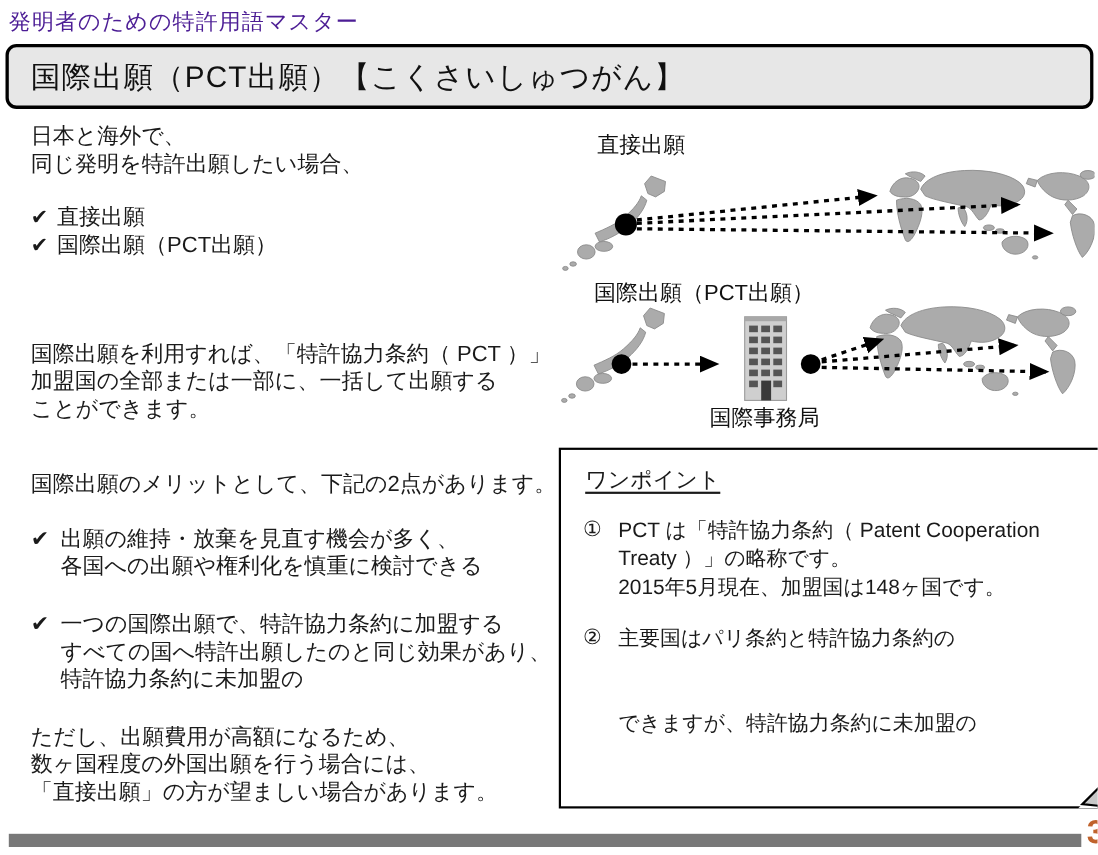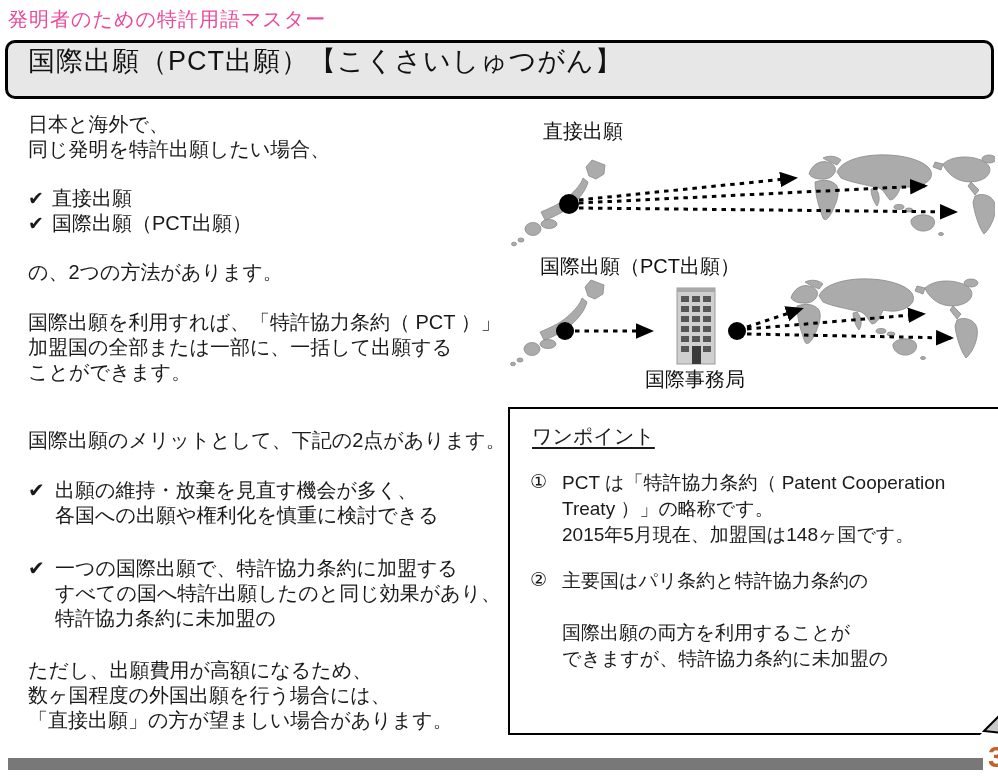--- a/index.html
+++ b/index.html
@@ -4,26 +4,26 @@
 <style>
   * { margin:0; padding:0; box-sizing:border-box; }
   html,body { background:#ffffff; }
   .page {
     position:relative; width:998px; height:777px; background:#ffffff;
     font-family:"Liberation Sans","DejaVu Sans",sans-serif; color:#1a1a1a;
     overflow:hidden;
   }
   .hdr {
     position:absolute; left:8px; top:6px; font-size:20px; letter-spacing:1px;
-    color:#ec4899;
+    color:#4c1d95;
   }
   .title-box {
     position:absolute; left:5px; top:40px; width:989px; height:59px;
     background:#e7e7e7; border:3px solid #000; border-radius:10px;
-    display:flex; padding-left:20px;
+    display:flex; align-items:center; padding-left:20px;
   }
   .title-box .t { font-size:27px; letter-spacing:1px; color:#111; }
   .tl { position:absolute; font-size:20px; line-height:25px; white-space:nowrap; color:#1a1a1a; }
   .chk { font-size:19px; margin-right:8px; }
   .dlabel { position:absolute; font-size:20px; white-space:nowrap; color:#111; }
   .dg { position:absolute; }
   .op-box {
     position:absolute; left:508px; top:407px; width:514px; height:328px;
     border:2px solid #000; background:#fff;
   }
@@ -89,21 +89,20 @@
   <div class="tl" style="left:28px; top:112px">日本と海外で、</div>
   <div class="tl" style="left:28px; top:137px">同じ発明を特許出願したい場合、</div>
 
   <div class="tl" style="left:28px; top:186px">
     <span class="chk">✔</span><span>直接出願</span>
   </div>
   <div class="tl" style="left:28px; top:211px">
     <span class="chk">✔</span><span>国際出願（PCT出願）</span>
   </div>
 
-  <div class="tl" style="left:28px; top:260px">の、2つの方法があります。</div>
 
   <div class="tl" style="left:28px; top:310px">国際出願を利用すれば、「特許協力条約（ PCT ）」</div>
   <div class="tl" style="left:28px; top:335px">加盟国の全部または一部に、一括して出願する</div>
   <div class="tl" style="left:28px; top:360px">ことができます。</div>
 
   <div class="tl" style="left:28px; top:428px">国際出願のメリットとして、下記の2点があります。</div>
 
   <div class="tl" style="left:28px; top:478px">✔</div>
   <div class="tl" style="left:55px; top:478px">出願の維持・放棄を見直す機会が多く、</div>
   <div class="tl" style="left:55px; top:503px">各国への出願や権利化を慎重に検討できる</div>
@@ -167,21 +166,20 @@
   <div class="op-box">
     <div class="op-title">ワンポイント</div>
 
     <div class="op-num" style="left:20px; top:61px">①</div>
     <div class="op-line" style="left:52px; top:61px">PCT は「特許協力条約（ Patent Cooperation</div>
     <div class="op-line" style="left:52px; top:87px">Treaty ）」の略称です。</div>
     <div class="op-line" style="left:52px; top:113px">2015年5月現在、加盟国は148ヶ国です。</div>
 
     <div class="op-num" style="left:20px; top:159px">②</div>
     <div class="op-line" style="left:52px; top:159px">主要国はパリ条約と特許協力条約の</div>
-    <div class="op-line" style="left:52px; top:211px">国際出願の両方を利用することが</div>
     <div class="op-line" style="left:52px; top:237px">できますが、特許協力条約に未加盟の</div>
 
     <svg class="fold" viewBox="0 0 42 42">
       <polygon points="0,42 42,0 42,42" fill="#ffffff"></polygon>
       <polygon points="4,38 38,4 42,42" fill="#c8c8c8" stroke="#000" stroke-width="2"></polygon>
     </svg>
   </div>
 
   <div class="footer-bar"></div>
   <div class="pageno">3</div>

